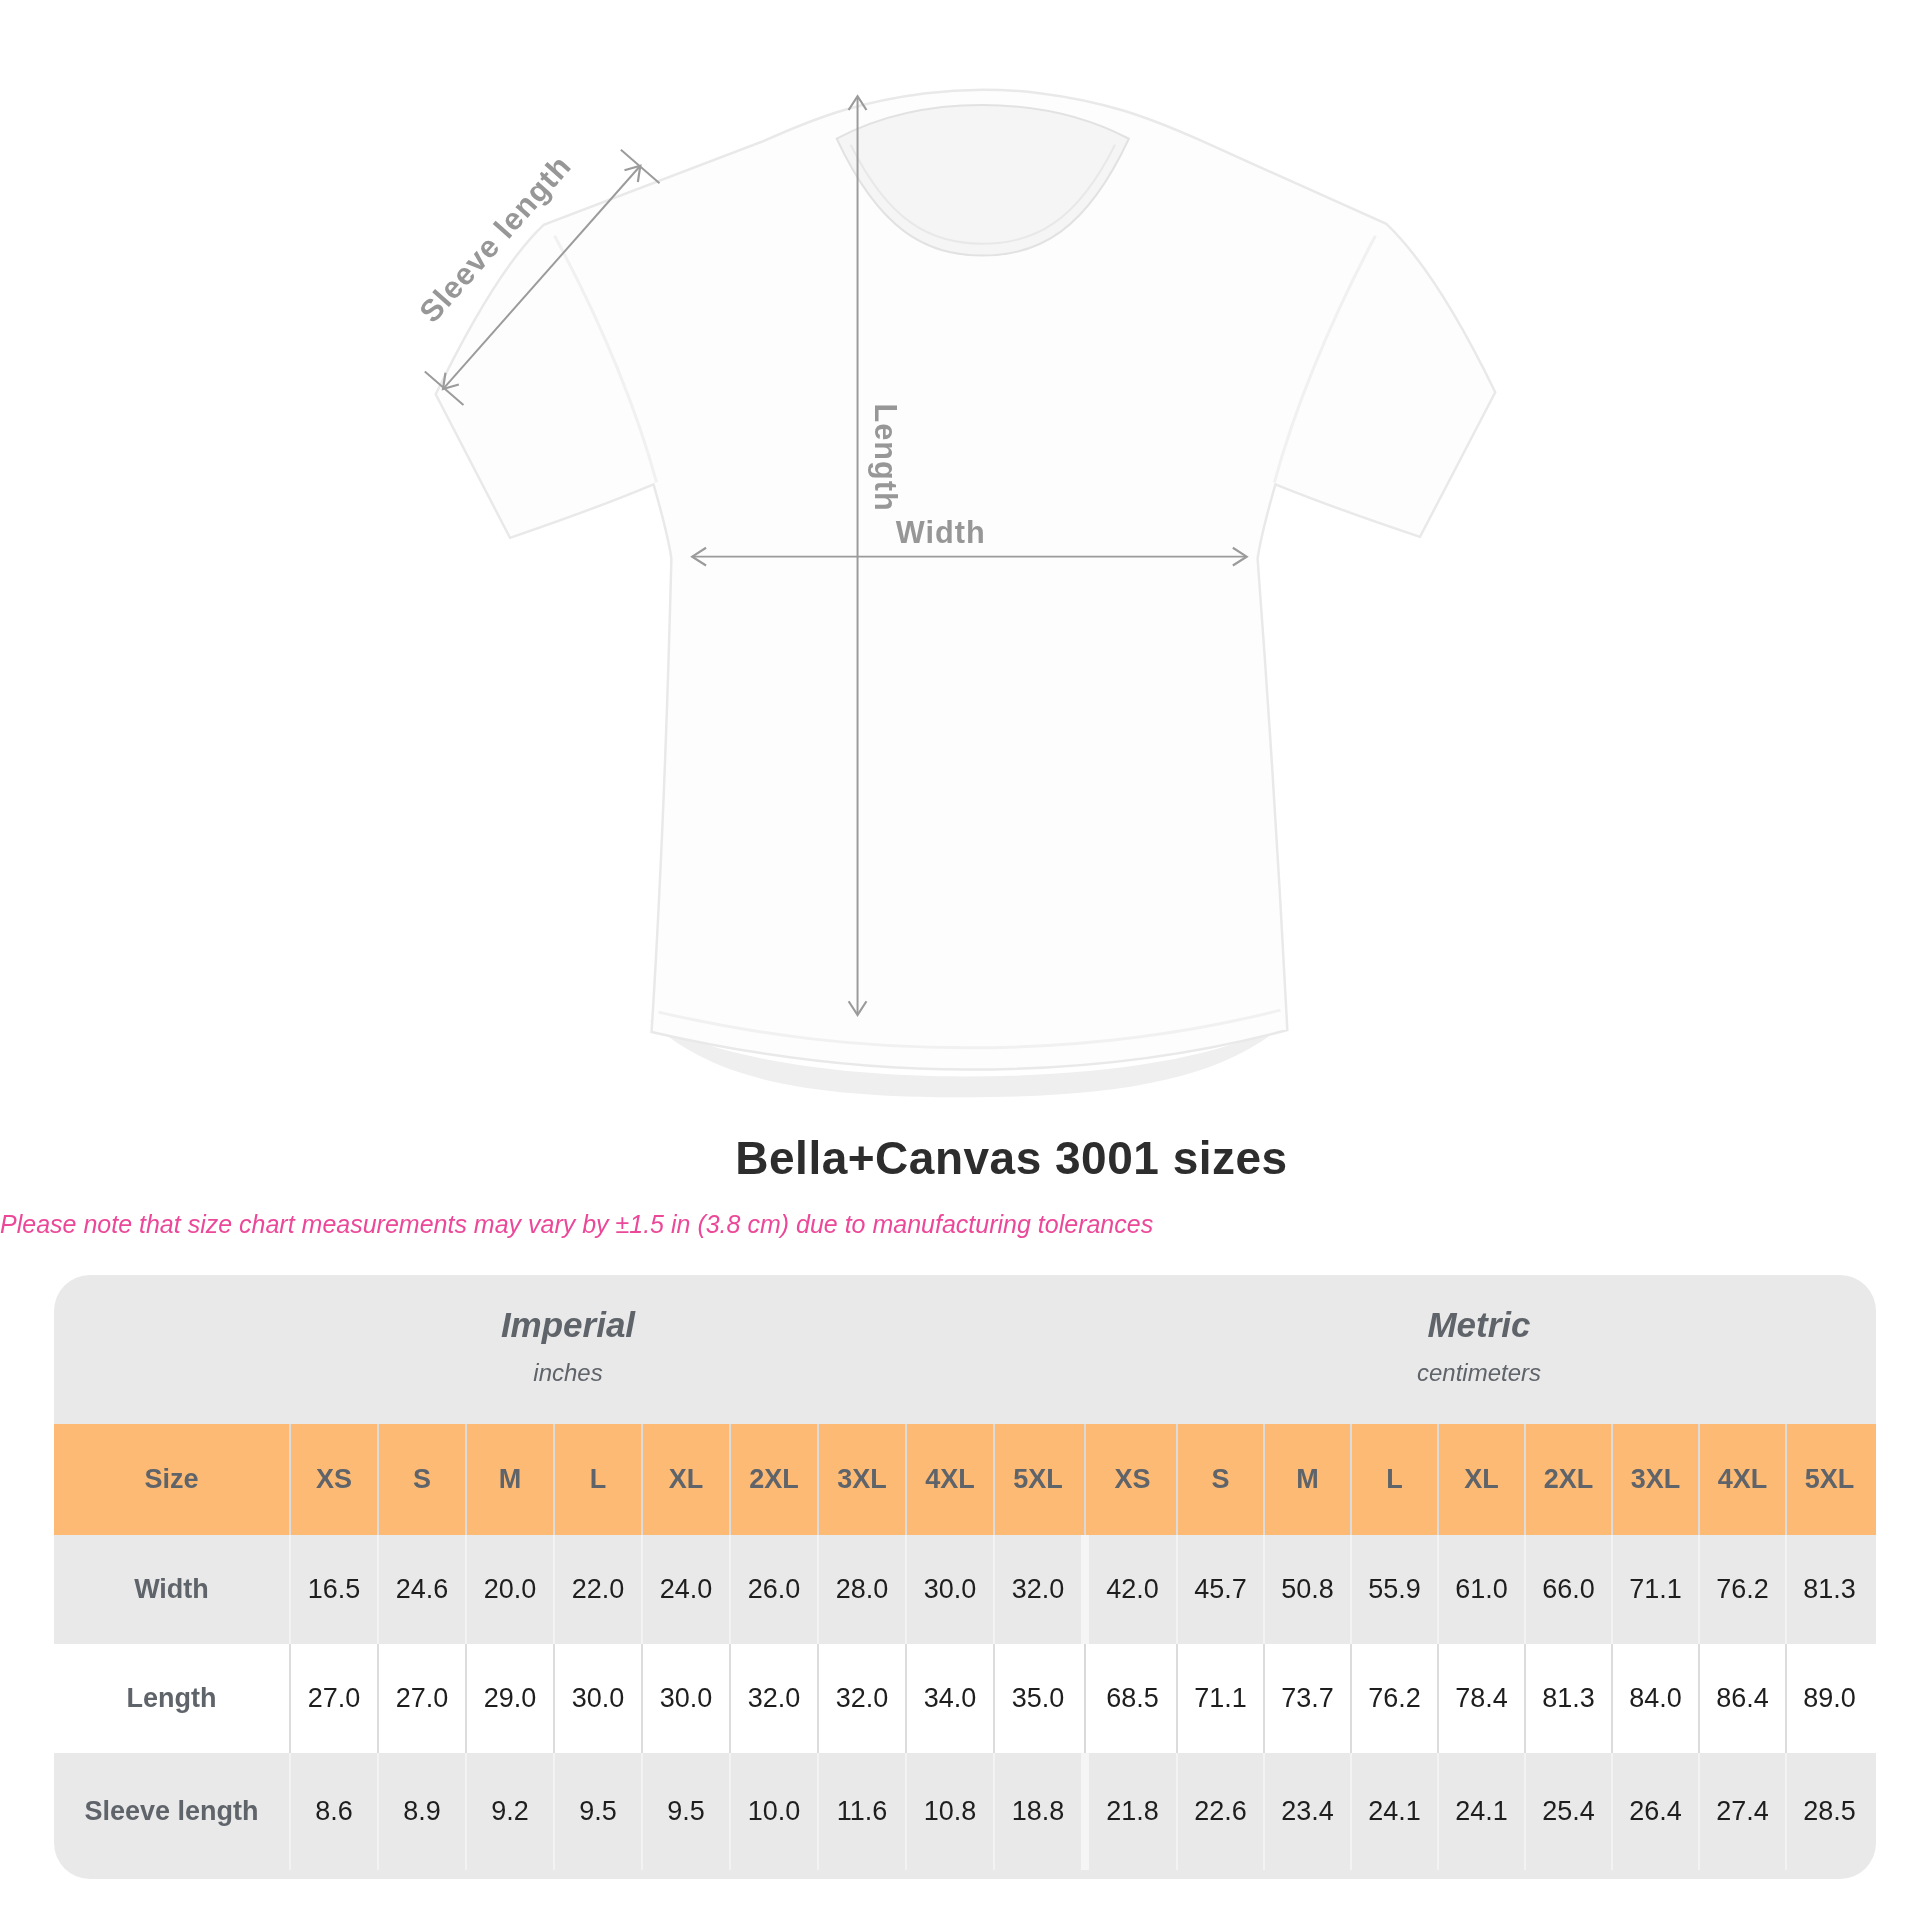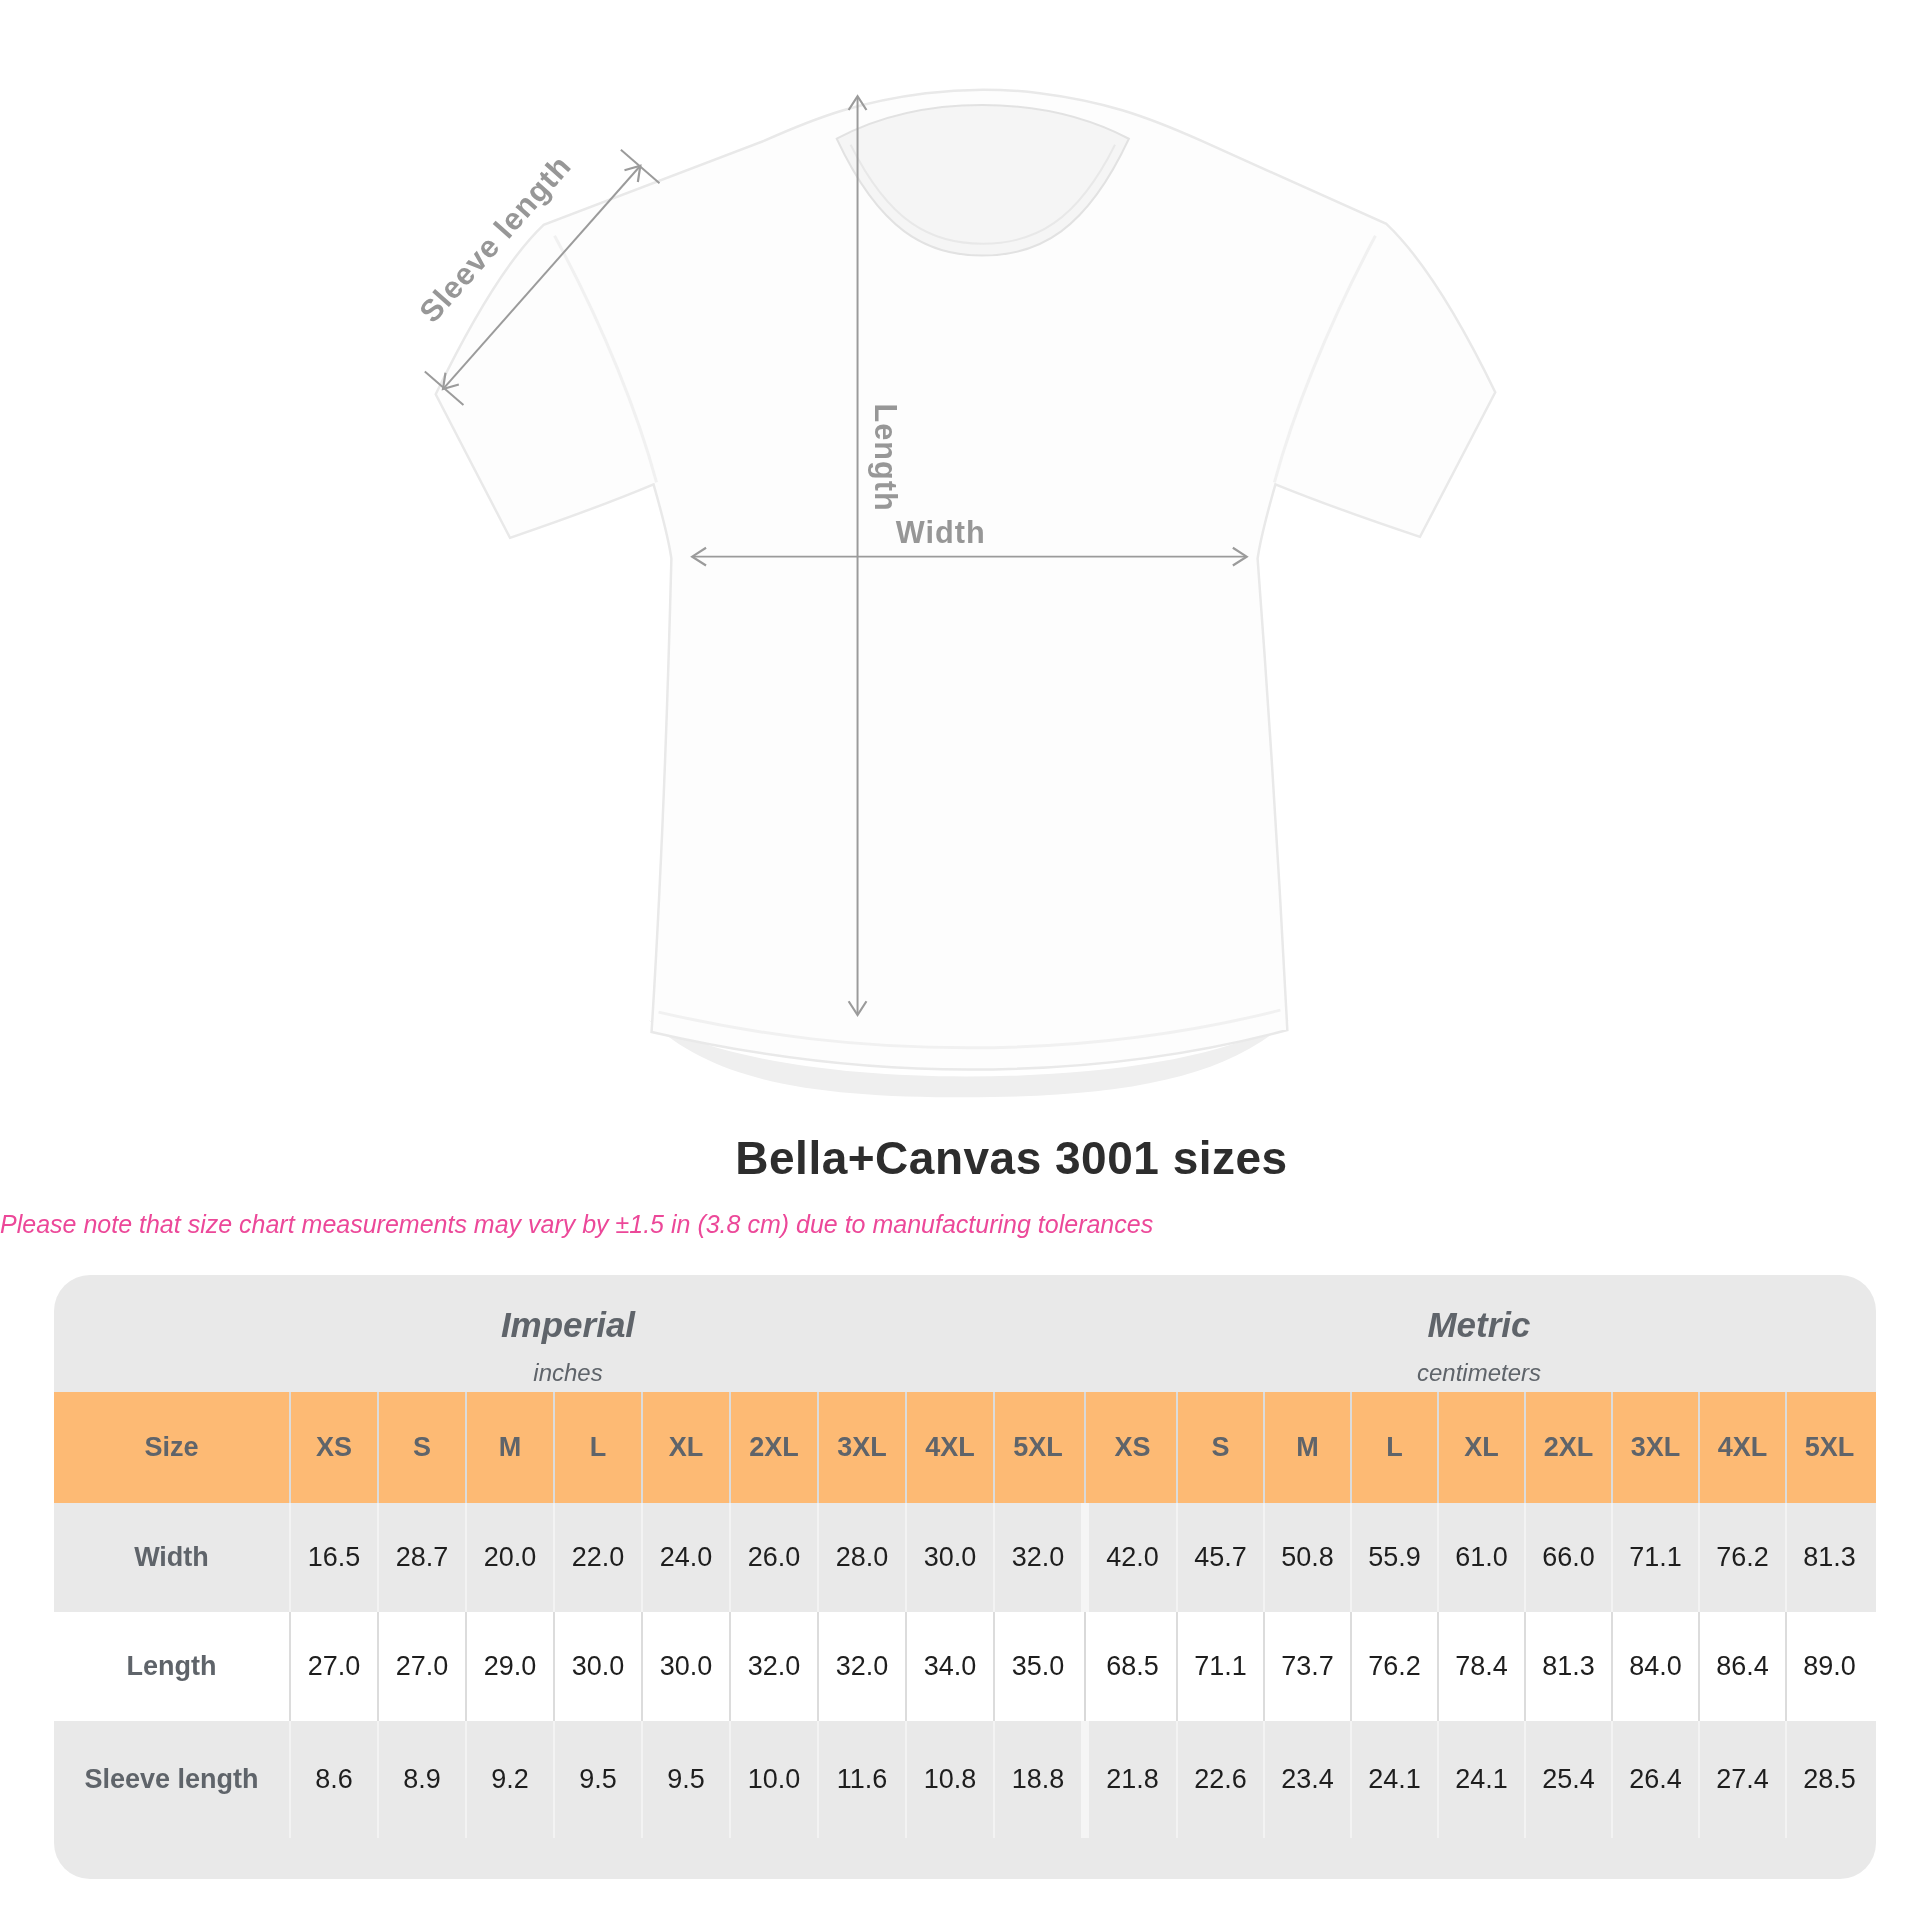--- a/index.html
+++ b/index.html
@@ -17,21 +17,21 @@
   }
   .page-subtitle{
     position:absolute;top:1210px;left:0;width:100%;text-align:left;
     font-size:25px;font-style:italic;color:#ec4899;
   }
   
   .size-table{
     position:absolute;left:54px;top:1275px;width:1822px;height:604px;
     background:#e9e9e9;border-radius:36px;overflow:hidden;
   }
-  .section-band{display:flex;height:117px;text-align:right;}
+  .section-band{display:flex;height:149px;text-align:right;}
   .half{display:flex;flex-direction:column;align-items:center;padding-top:30px;box-sizing:border-box;}
   .half-imperial{width:1028px;}
   .half-metric{flex:1;}
   .sec-name{font-size:35px;font-weight:bold;font-style:italic;color:#5f646a;}
   .sec-unit{font-size:24px;font-style:italic;color:#5f646a;margin-top:14px;}
   .grid-row{display:grid;grid-template-columns:235px repeat(9,88px) 8px repeat(9,87px);}
   .row-header{height:111px;background:#fdba74;--div:#dcdcdc;}
   .row-white{height:109px;background:#ffffff;--div:#dcdcdc;}
   .row-gray{height:109px;--div:#f3f3f3;}
   .h-sleeve{height:117px;}
@@ -131,21 +131,21 @@
       <div class="cell val div">L</div>
       <div class="cell val div">XL</div>
       <div class="cell val div">2XL</div>
       <div class="cell val div">3XL</div>
       <div class="cell val div">4XL</div>
       <div class="cell val div">5XL</div>
     </div>
   <div class="grid-row row-gray">
       <div class="cell label-cell">Width</div>
       <div class="cell val div">16.5</div>
-      <div class="cell val div">28.7</div>
+      <div class="cell val div">24.6</div>
       <div class="cell val div">20.0</div>
       <div class="cell val div">22.0</div>
       <div class="cell val div">24.0</div>
       <div class="cell val div">26.0</div>
       <div class="cell val div">28.0</div>
       <div class="cell val div">30.0</div>
       <div class="cell val div">32.0</div>
       <div class="cell boundary"></div>
       <div class="cell val">42.0</div>
       <div class="cell val div">45.7</div>

